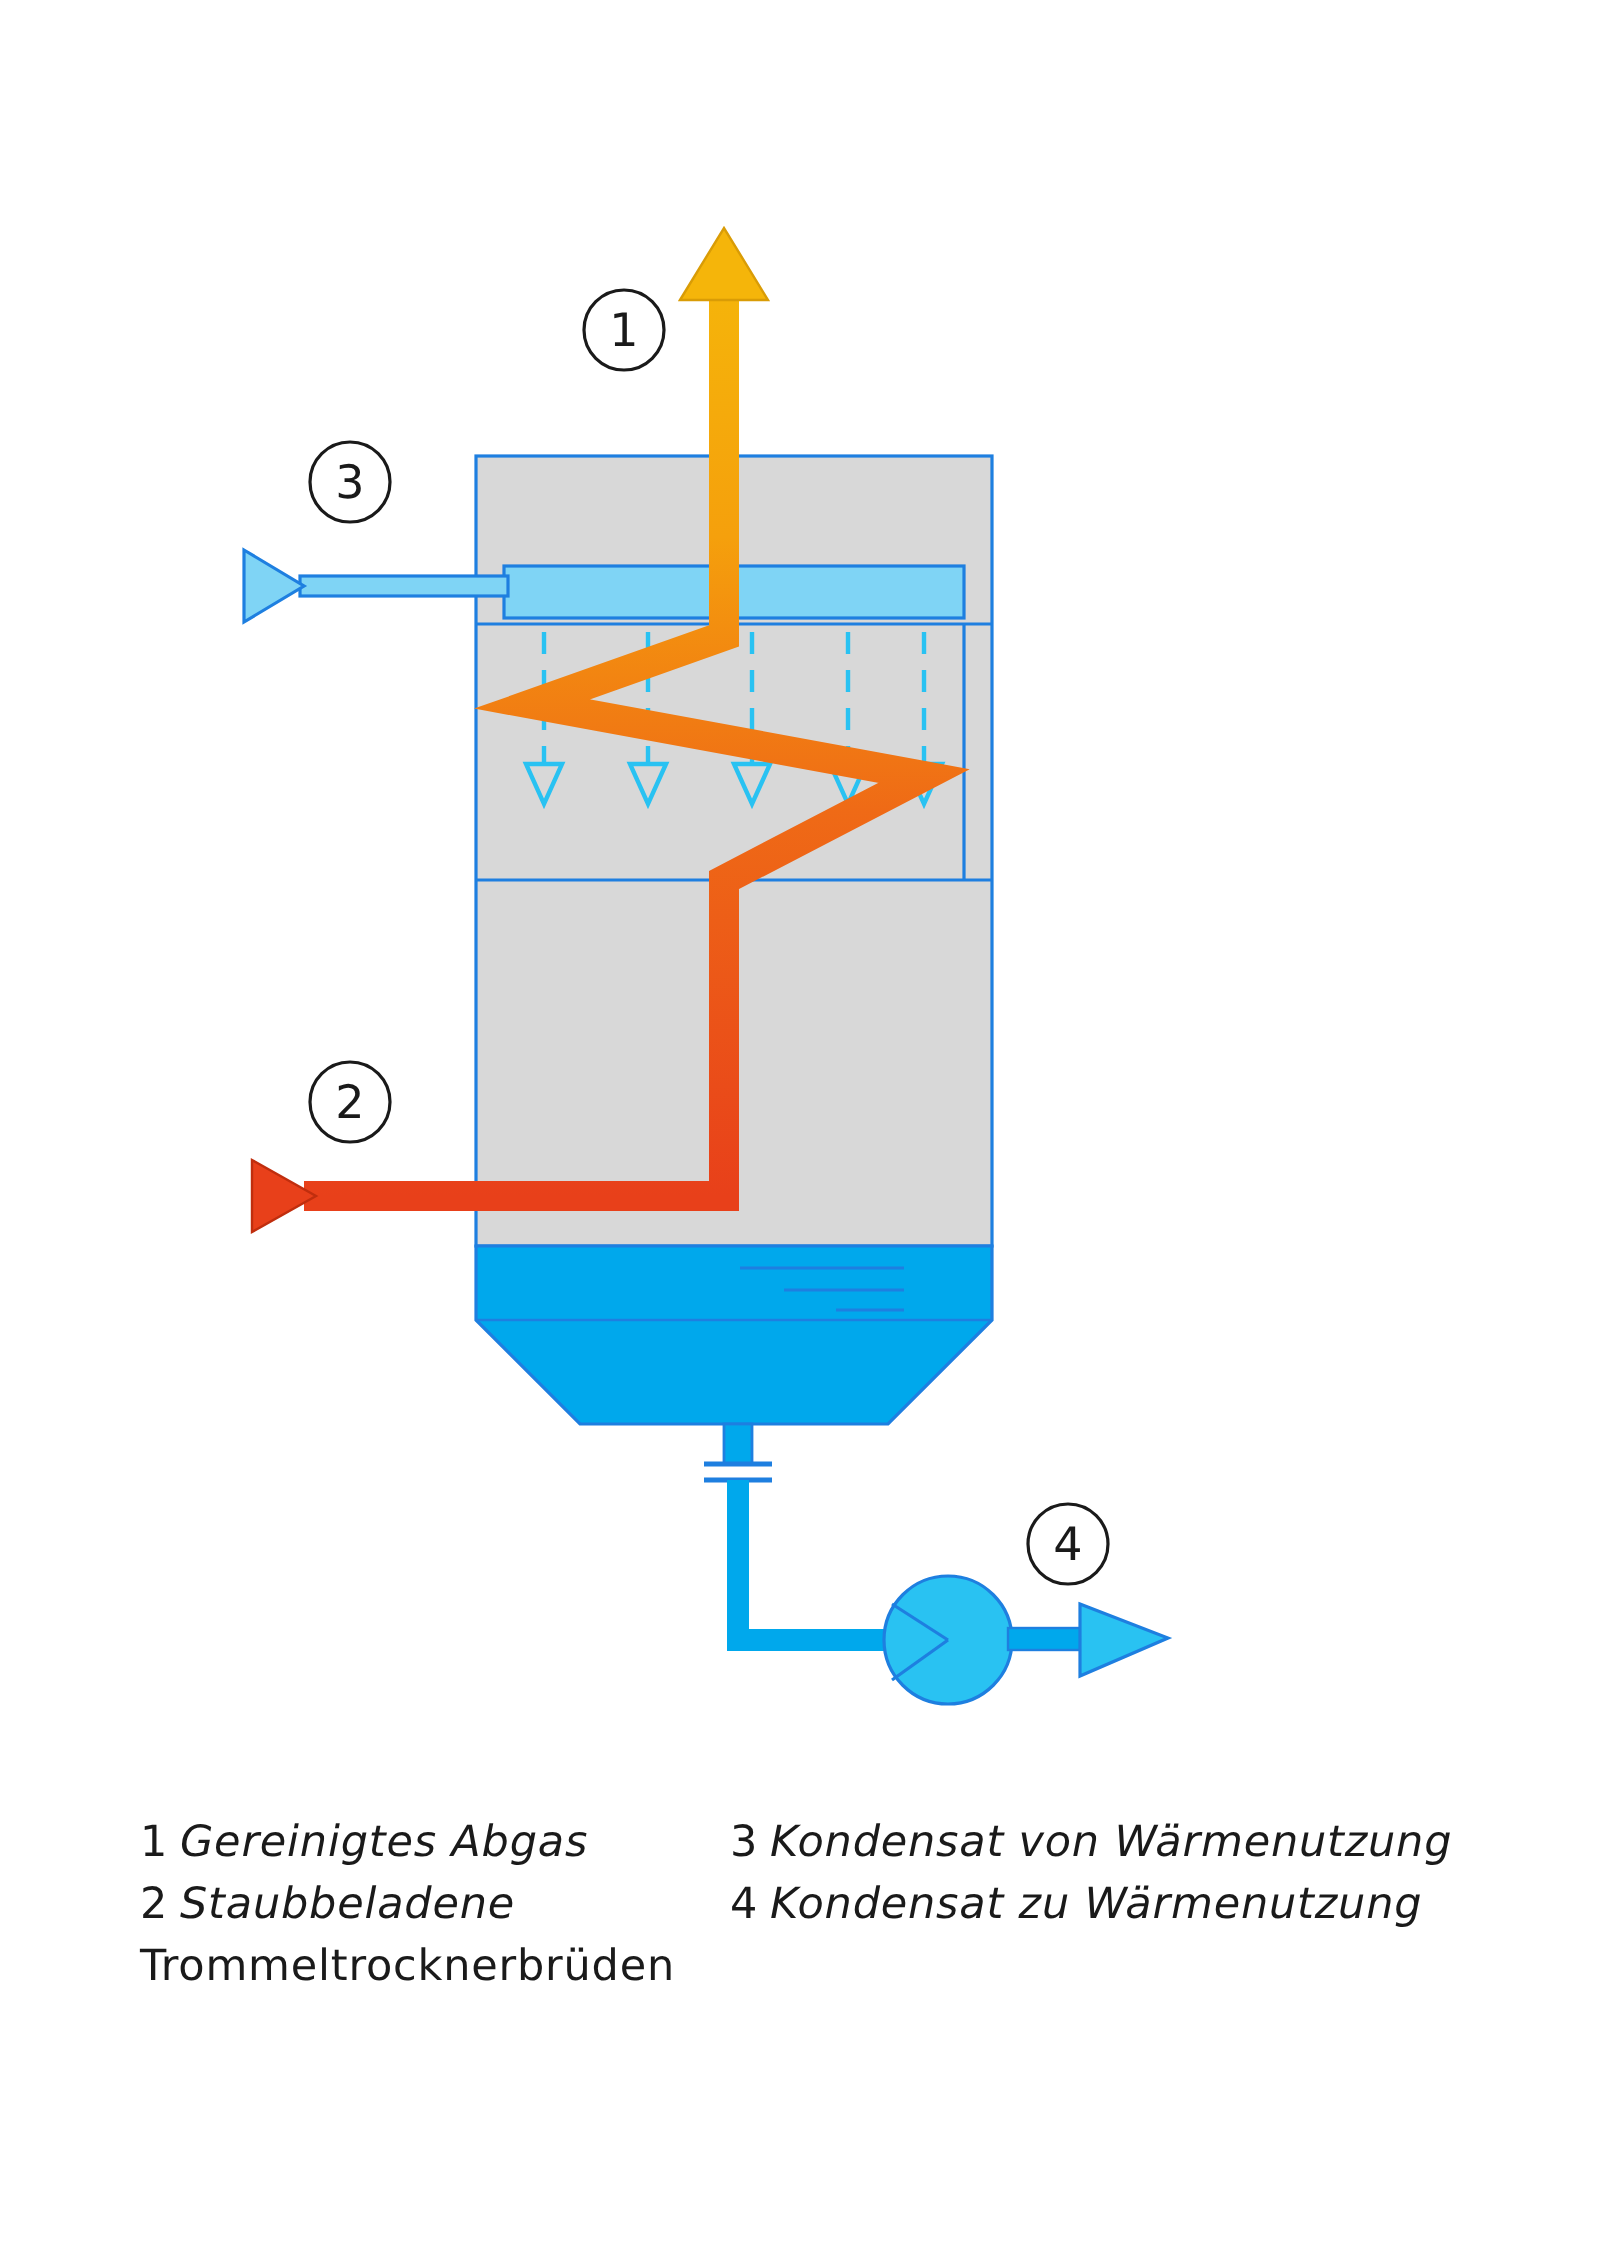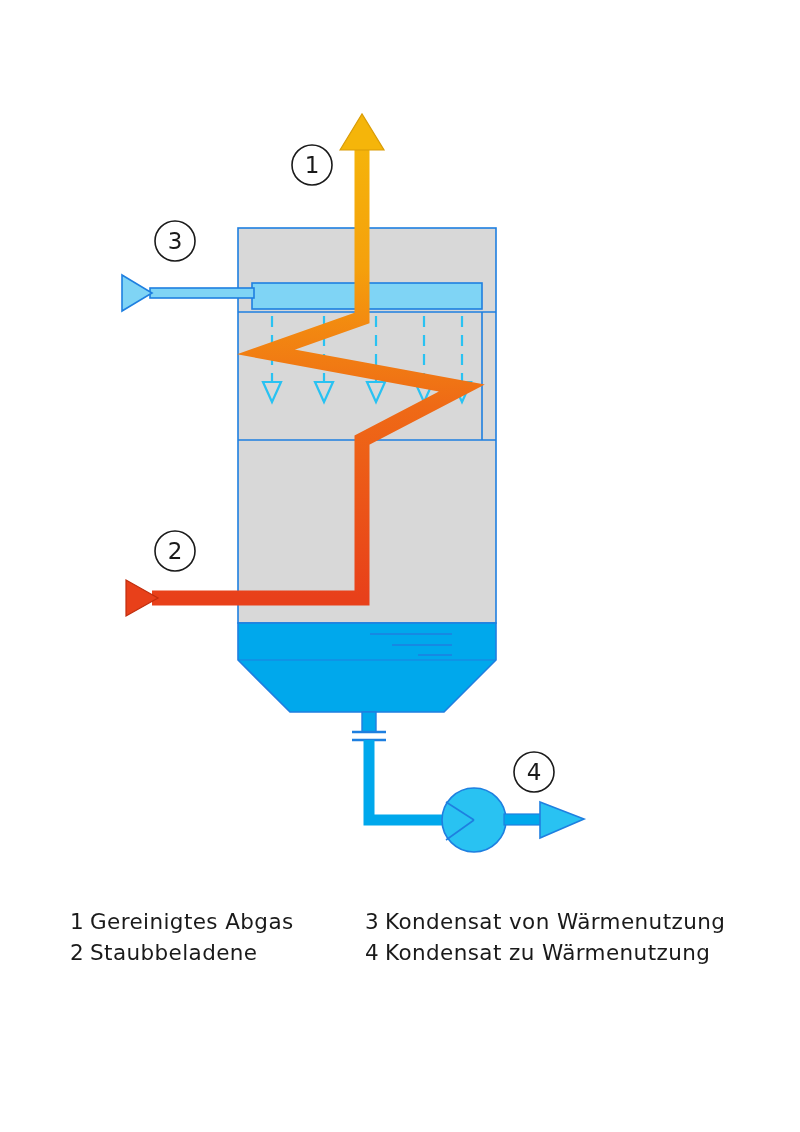--- a/index.html
+++ b/index.html
@@ -50,20 +50,21 @@
     color: #1a1a1a;
     line-height: 1.45;
     letter-spacing: 0.4px;
   }
   .legend-num {
     width: 20px;
     flex: 0 0 20px;
   }
   .legend-text {
     flex: 1 1 auto;
+    font-style: italic;
   }
   .legend-sub {
     font-size: 21.5px;
     color: #1a1a1a;
     line-height: 1.45;
     letter-spacing: 0.4px;
   }
   .callout-text {
     font-family: "DejaVu Sans", sans-serif;
     font-size: 23px;
@@ -188,20 +189,21 @@
   <div class="legend">
     <div class="legend-col left">
       <div class="legend-entry">
         <span class="legend-num">1</span>
         <span class="legend-text">Gereinigtes Abgas</span>
       </div>
       <div class="legend-entry">
         <span class="legend-num">2</span>
         <span class="legend-text">Staubbeladene</span>
       </div>
+      <div class="legend-sub">Trommeltrocknerbrüden</div>
     </div>
     <div class="legend-col right">
       <div class="legend-entry">
         <span class="legend-num">3</span>
         <span class="legend-text">Kondensat von Wärmenutzung</span>
       </div>
       <div class="legend-entry">
         <span class="legend-num">4</span>
         <span class="legend-text">Kondensat zu Wärmenutzung</span>
       </div>

